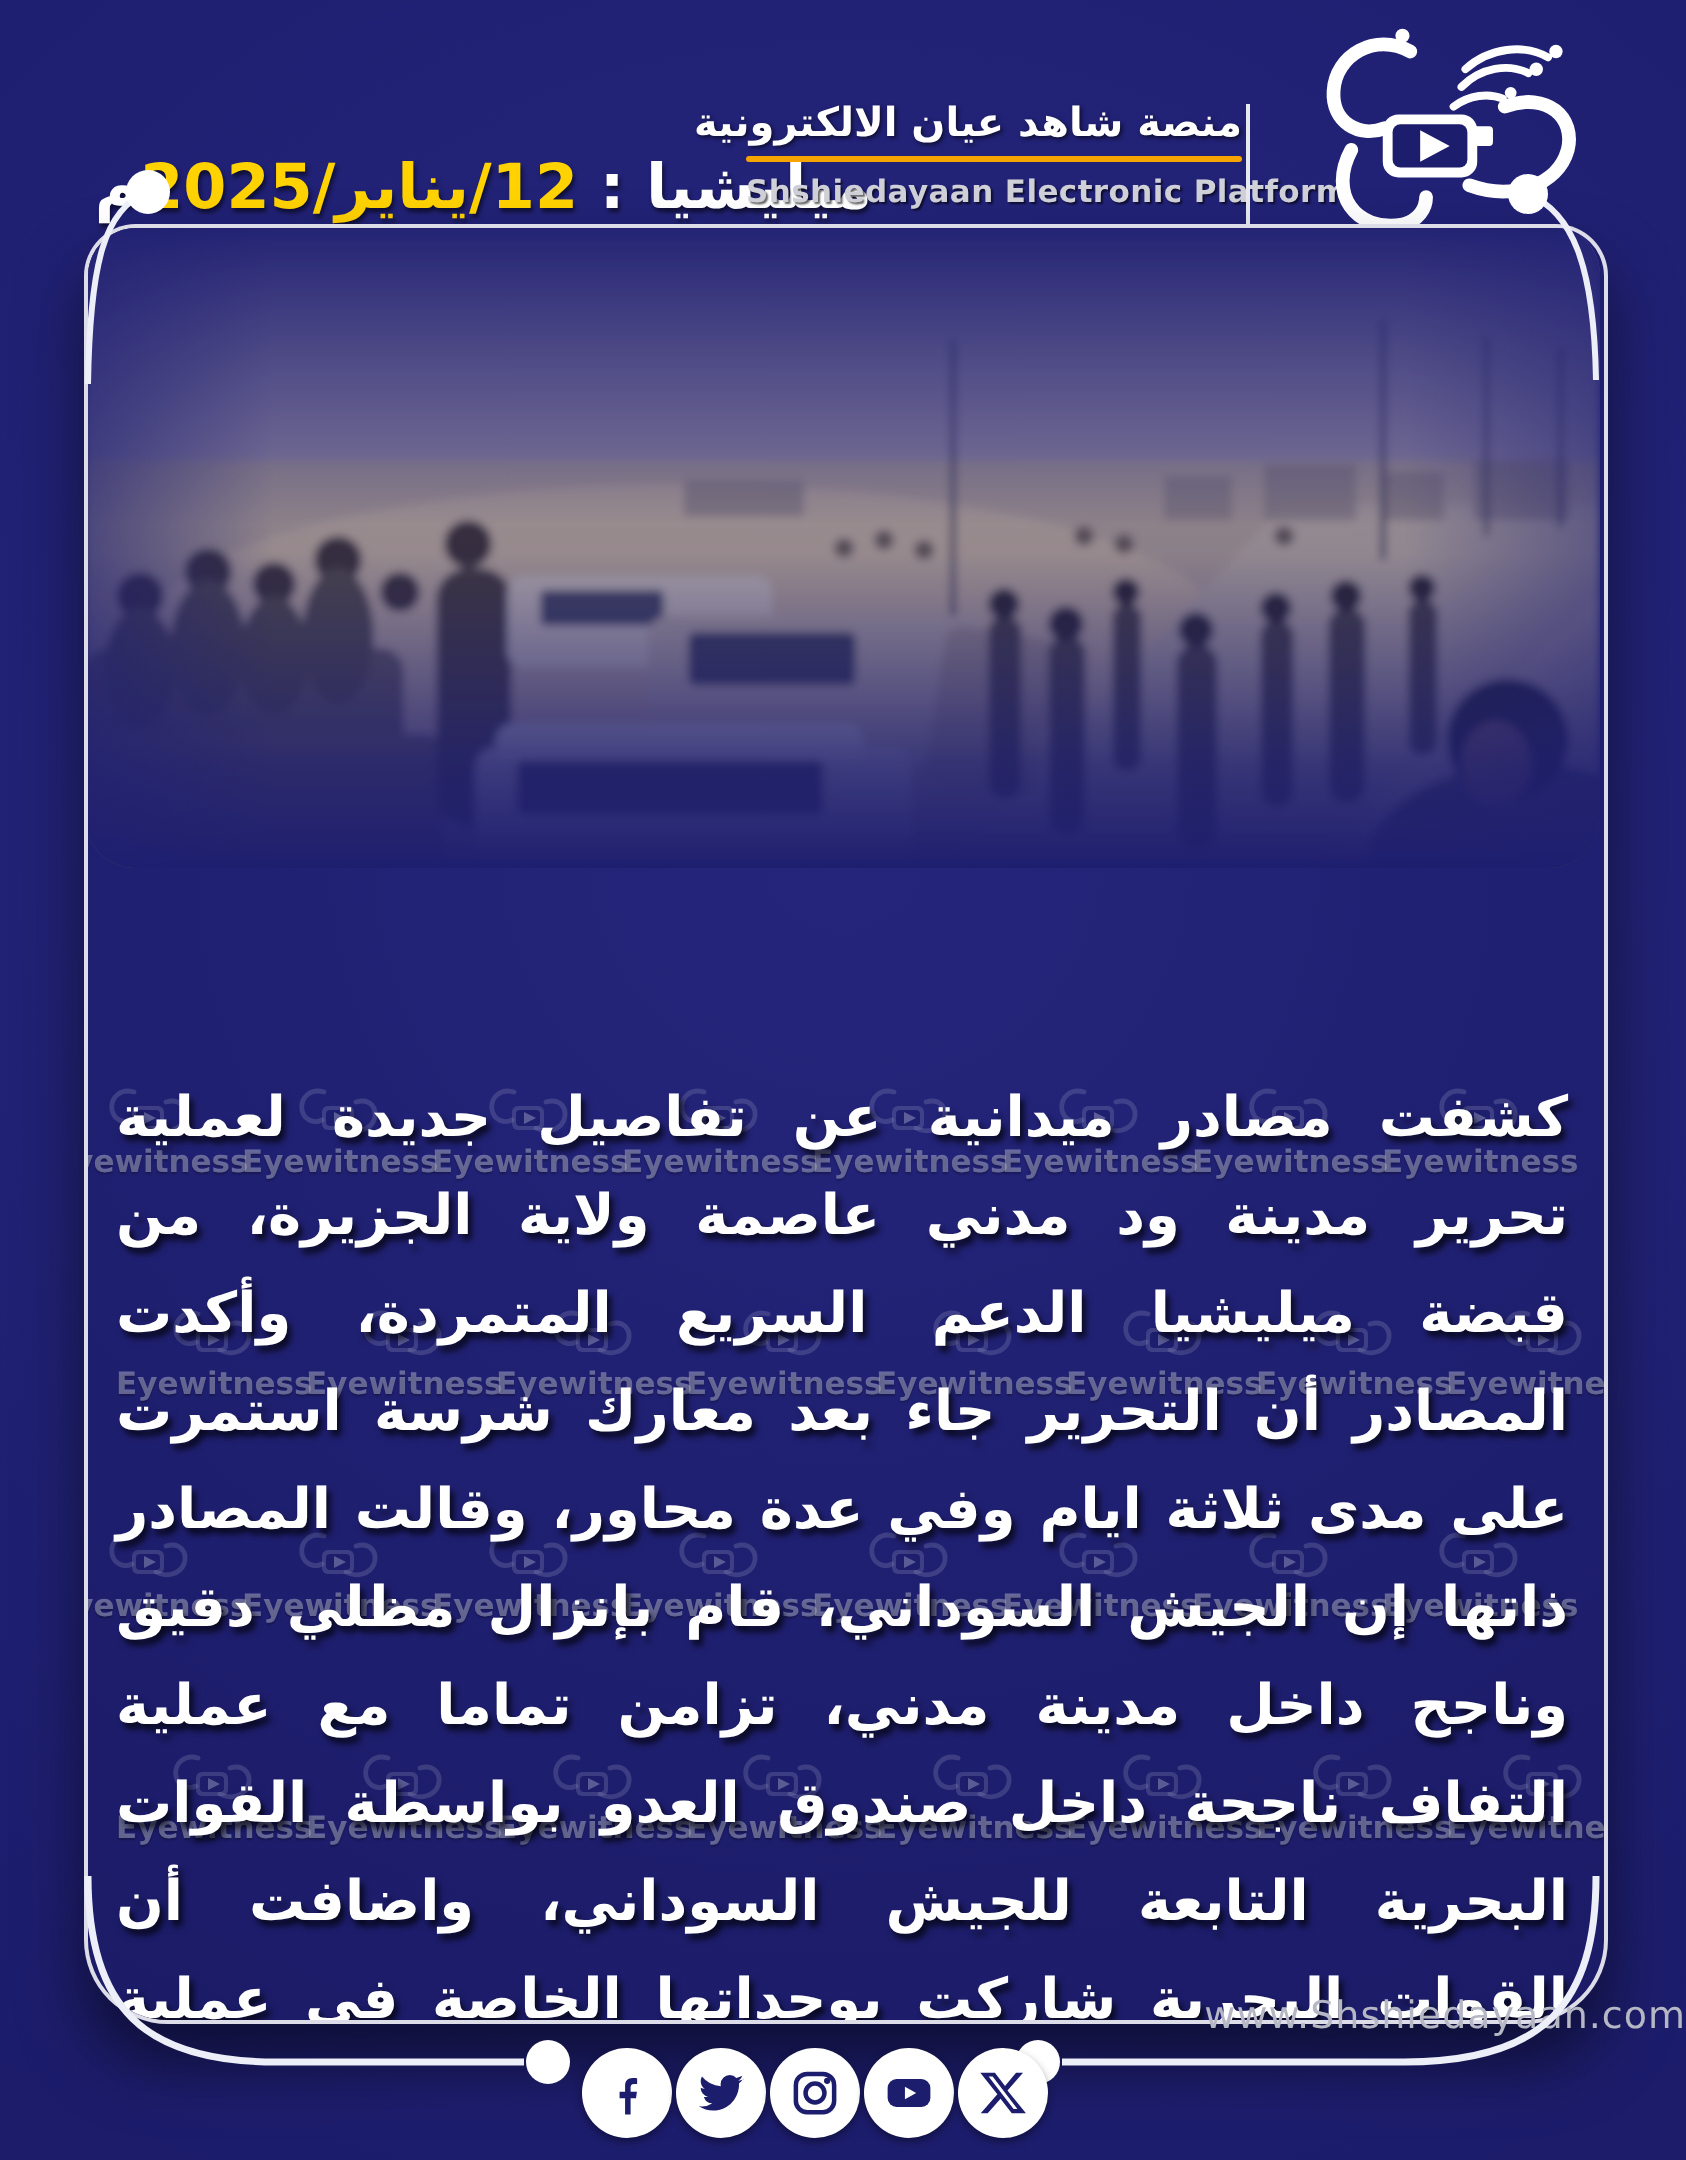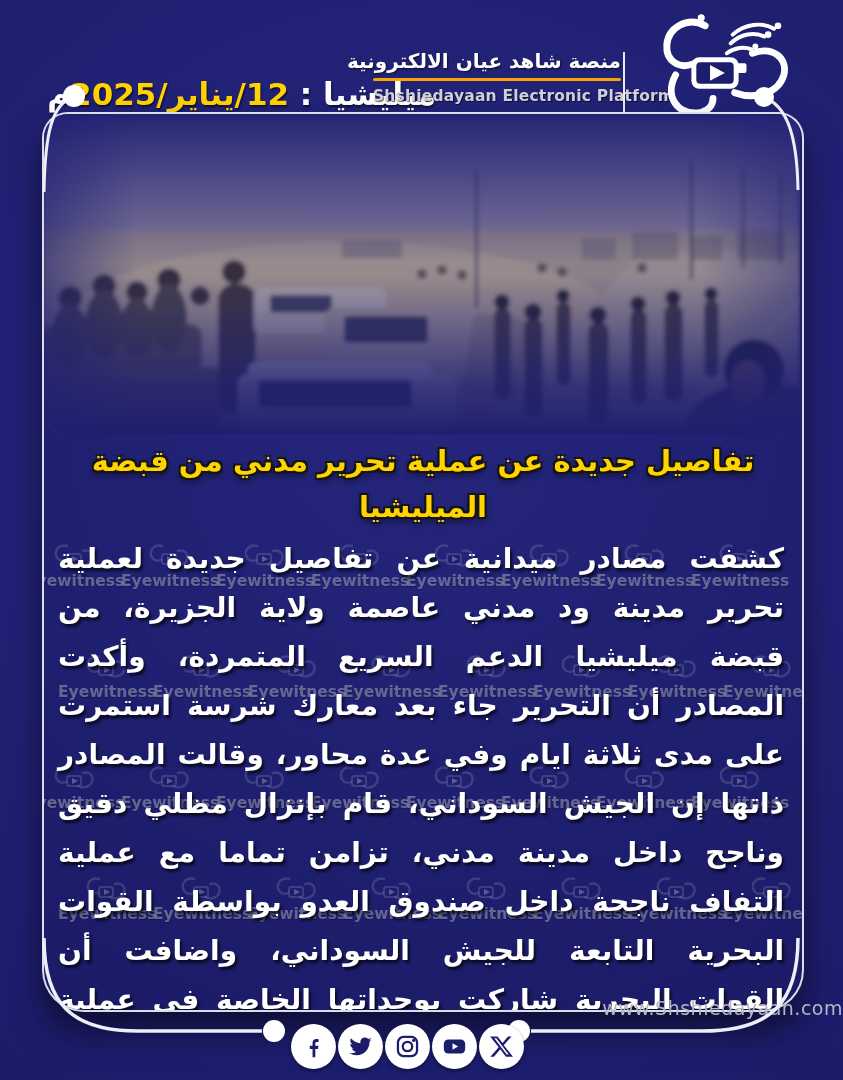--- a/index.html
+++ b/index.html
@@ -618,21 +618,20 @@
           </g>
           <rect width="758" height="165" fill="url(#fadeTop)"></rect>
           <rect y="150" width="758" height="172" fill="url(#fadeBot)"></rect>
           <rect width="95" height="322" fill="url(#fadeL)"></rect>
           <rect x="660" width="98" height="322" fill="url(#fadeR)"></rect>
           <rect width="758" height="322" fill="#2a2a85" opacity=".22"></rect>
         </g>
       </svg>
     </div>
 
-    <div class="headline">تفاصيل جديدة عن عملية تحرير مدني من قبضة الميليشيا</div>
 
     <p class="body-text">كشفت مصادر ميدانية عن تفاصيل جديدة لعملية تحرير مدينة ود مدني عاصمة ولاية الجزيرة، من قبضة ميليشيا الدعم السريع المتمردة، وأكدت المصادر أن التحرير جاء بعد معارك شرسة استمرت على مدى ثلاثة ايام وفي عدة محاور، وقالت المصادر ذاتها إن الجيش السوداني، قام بإنزال مظلي دقيق وناجح داخل مدينة مدني، تزامن تماما مع عملية التفاف ناجحة داخل صندوق العدو بواسطة القوات البحرية التابعة للجيش السوداني، واضافت أن القوات البحرية شاركت بوحداتها الخاصة في عملية السيطرة على المدينة.</p>
   </div>
 
   <svg class="deco" width="843" height="1080" viewBox="0 0 843 1080">
     <g stroke="#eceef8" stroke-width="3" fill="none">
       <path d="M74 96 C52 104 45 132 44 192"></path>
       <path d="M764 97 C786 106 797 132 798 190"></path>
       <path d="M44 938 C44 1004 72 1031 138 1031 L 262 1031" stroke-width="3.5"></path>
       <path d="M531 1031 L 702 1031 C 772 1031 798 1002 798 938" stroke-width="3.5"></path>

